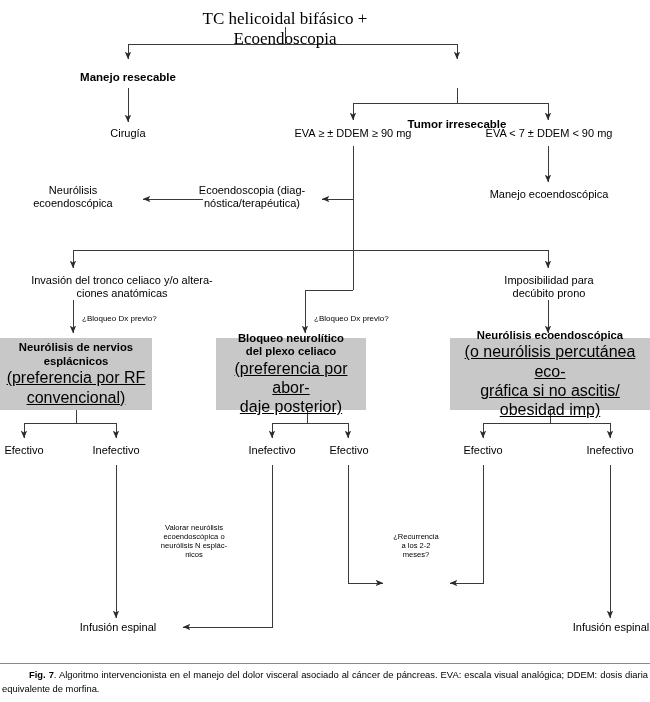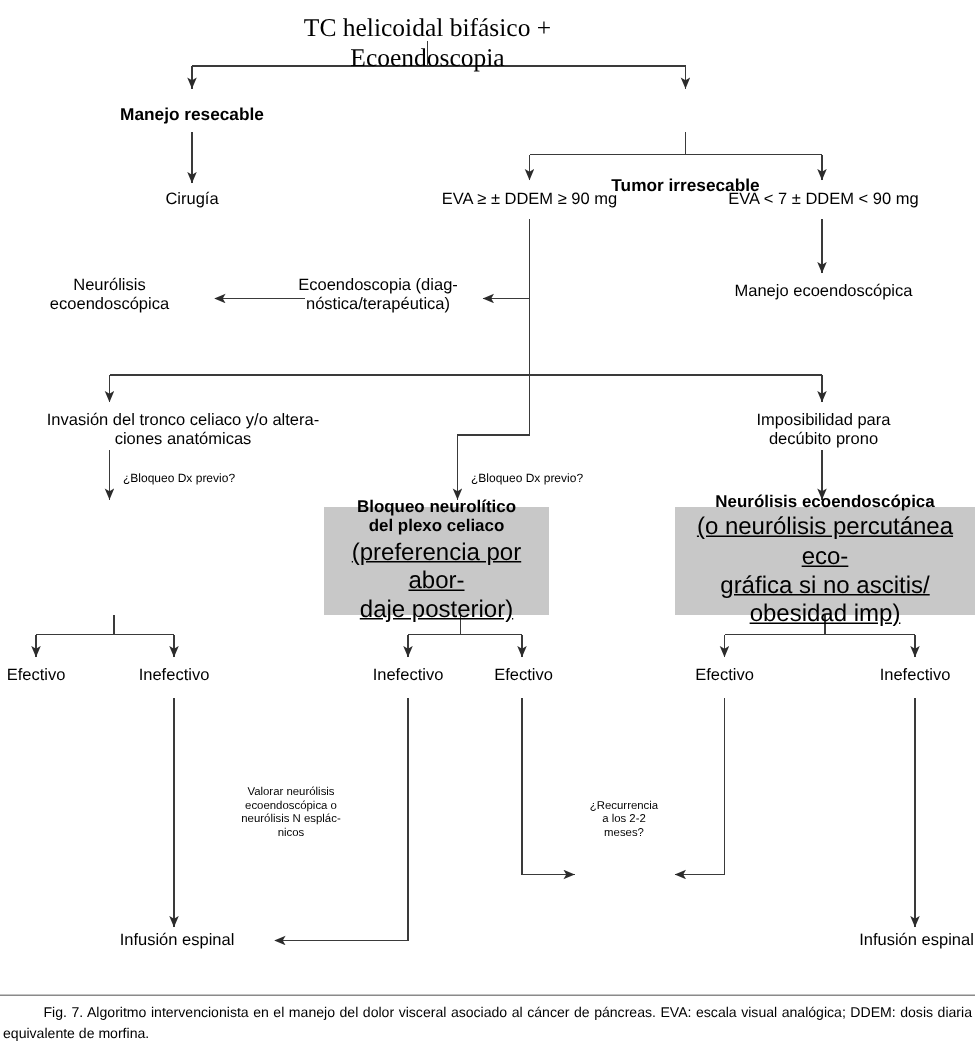--- a/index.html
+++ b/index.html
@@ -61,21 +61,21 @@
     background: #8a8a8a;
   }
   .caption {
     position: absolute;
     left: 2px;
     width: 646px;
     font-size: 9.4px;
     line-height: 1.45;
     text-align: justify;
   }
-  .caption b { font-weight: normal; padding-left: 27px; }
+  .caption b { font-weight: bold; padding-left: 27px; }
   .ital { font-style: italic; }
 </style>
 </head>
 <body>
 
 <div id="page">
 
   <svg id="wires" viewBox="0 0 650 702">
     <defs>
       <marker id="ar" markerWidth="9" markerHeight="9" refX="7.4" refY="3.2" orient="auto" markerUnits="userSpaceOnUse">
@@ -164,20 +164,26 @@
   <div class="node t-plain" style="left:2px; top:274px; width:240px; text-align:center;">Invasión del tronco celiaco y/o altera-
 ciones anatómicas</div>
 
   <div class="node t-plain" style="left:468px; top:274px; width:162px;">Imposibilidad para
 decúbito prono</div>
 
   <div class="node t-small" style="left:82px; top:314px; width:120px; text-align:left;">¿Bloqueo Dx previo?</div>
 
   <div class="node t-small" style="left:314px; top:314px; width:120px; text-align:left;">¿Bloqueo Dx previo?</div>
 
+  <div class="graybox" style="left:0px; top:338px; width:152px; height:72px;">
+    <div class="ttl t-box-title">Neurólisis de nervios
+esplácnicos</div>
+    <div class="sub t-box-sub">(preferencia por RF
+convencional)</div>
+  </div>
 
   <div class="graybox" style="left:216px; top:338px; width:150px; height:72px;">
     <div class="ttl t-box-title">Bloqueo neurolítico
 del plexo celiaco</div>
     <div class="sub t-box-sub">(preferencia por abor-
 daje posterior)</div>
   </div>
 
   <div class="graybox" style="left:450px; top:338px; width:200px; height:72px;">
     <div class="ttl t-box-title">Neurólisis ecoendoscópica</div>

